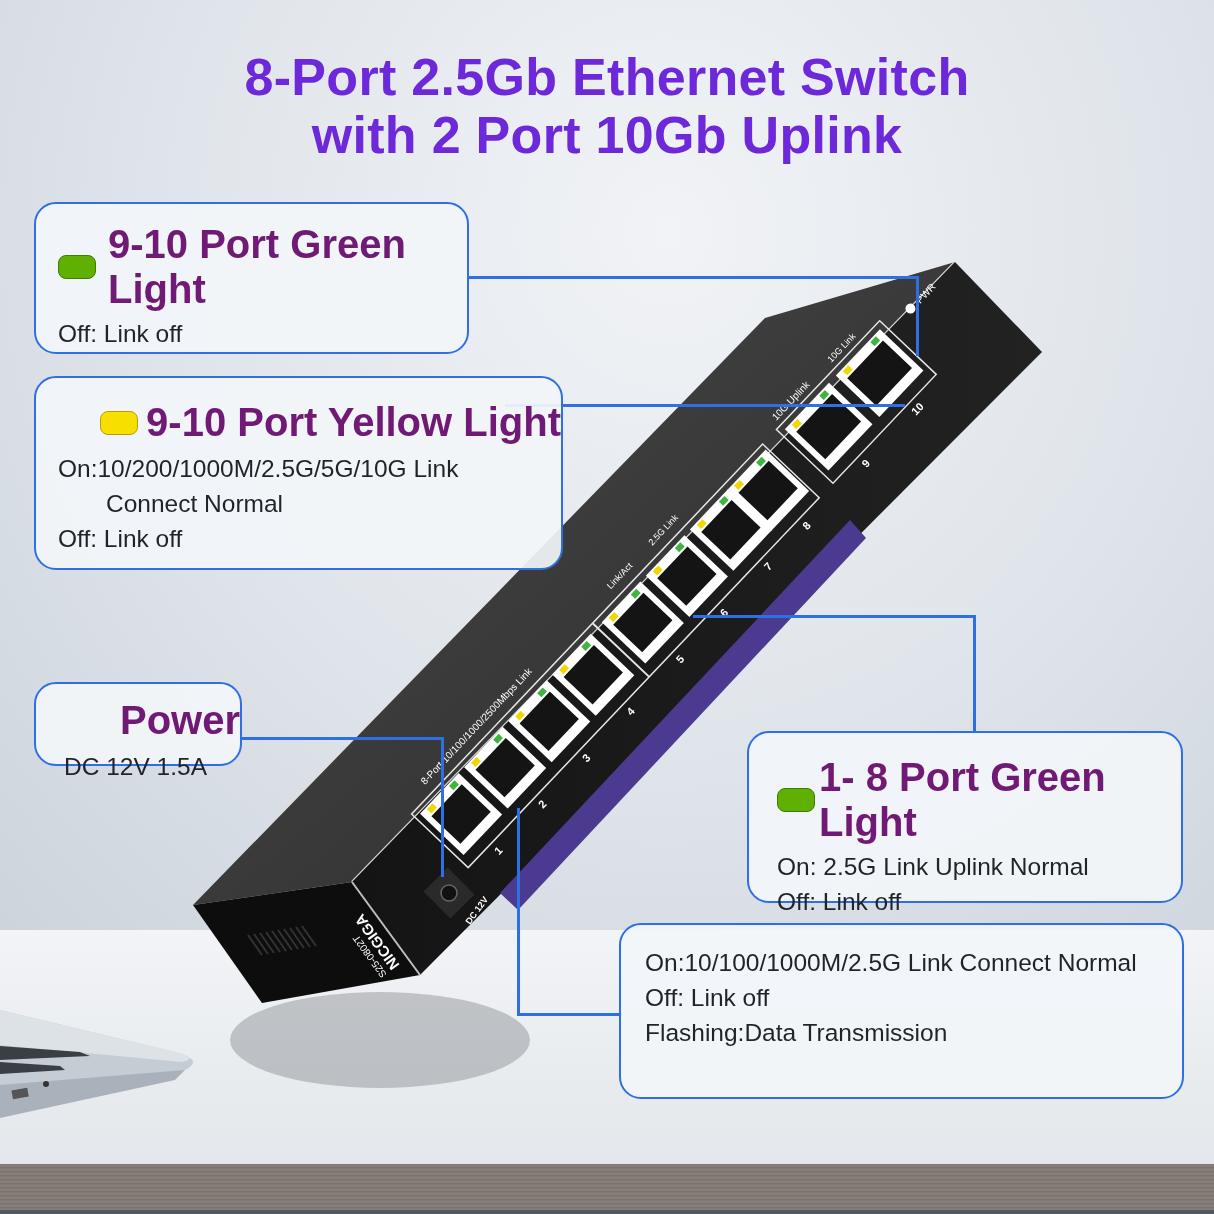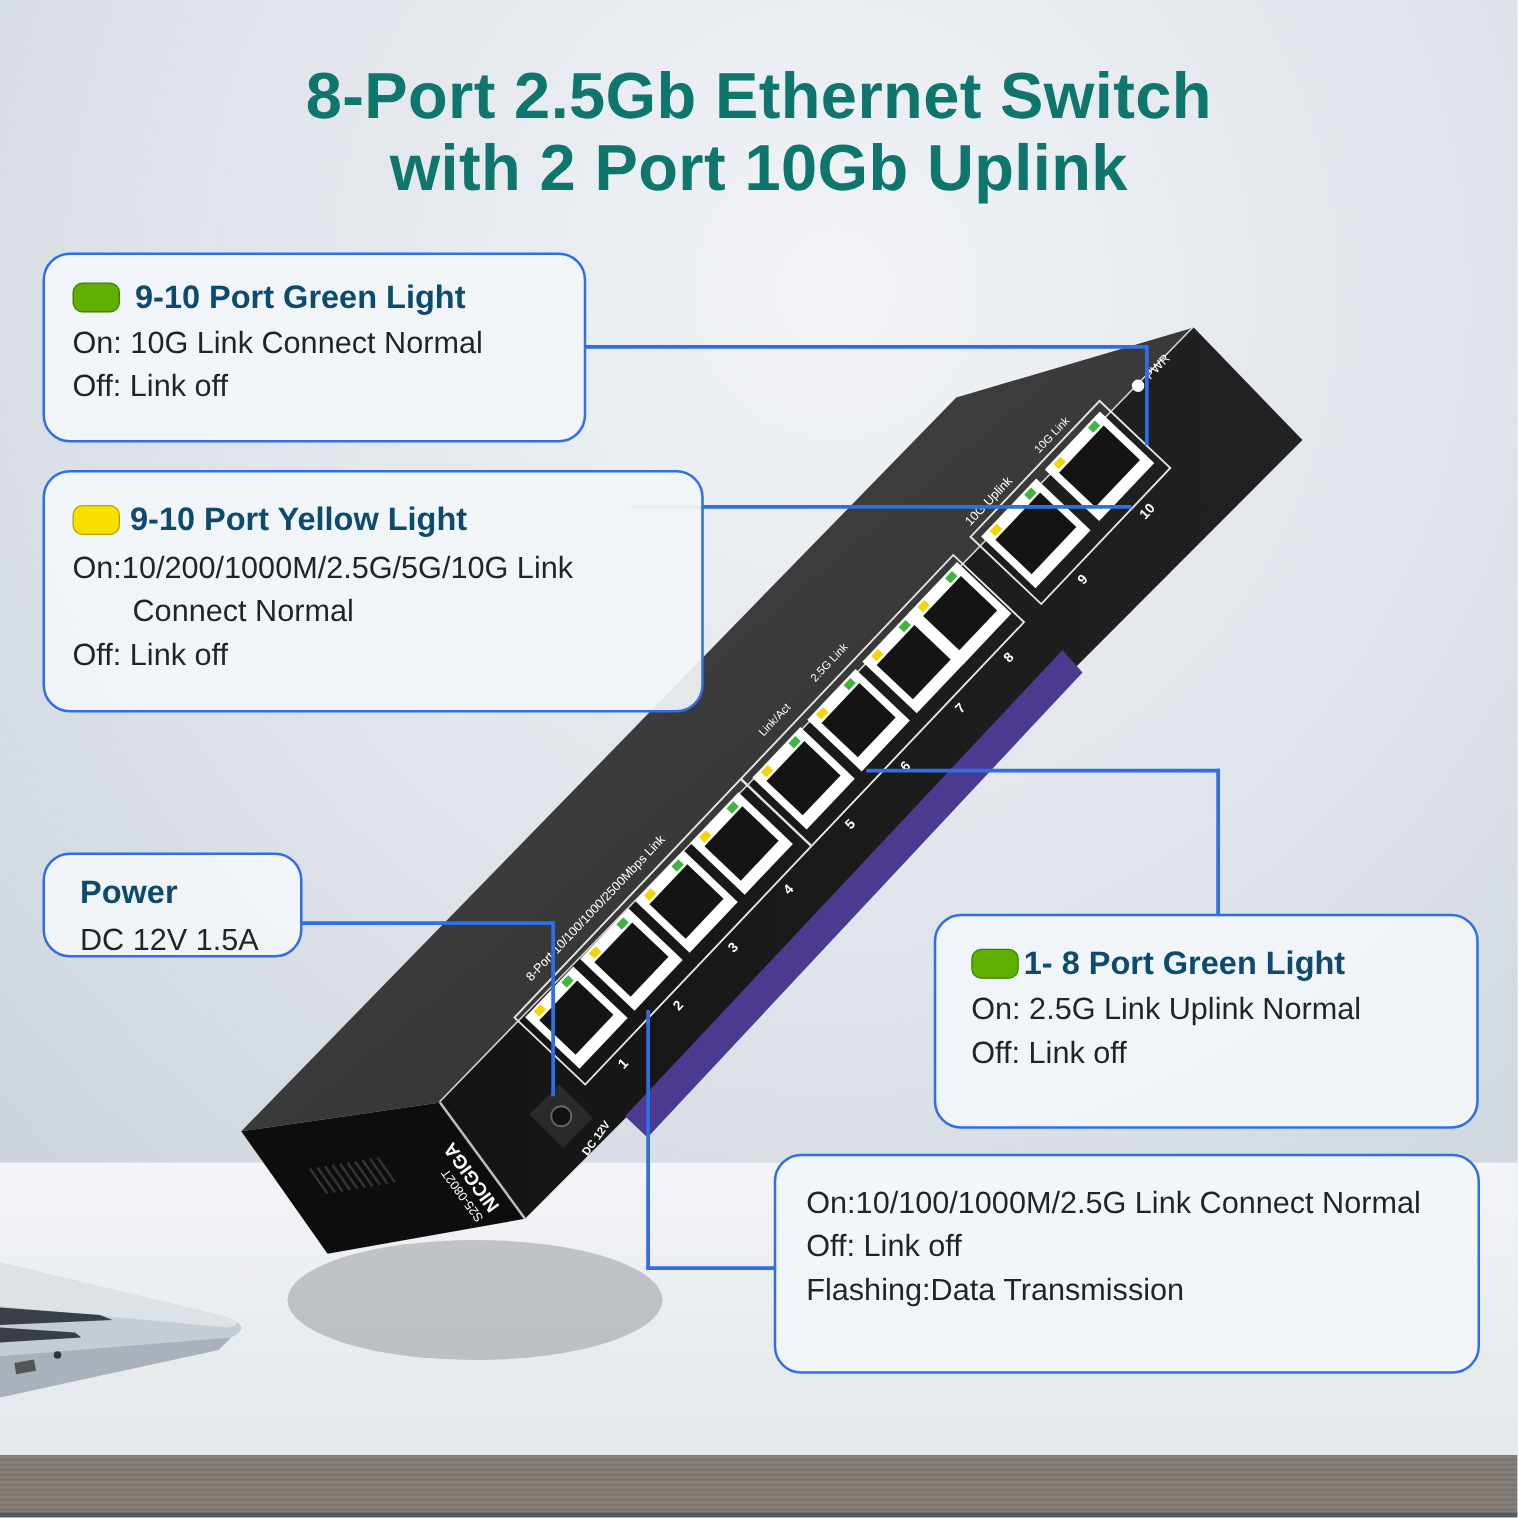--- a/index.html
+++ b/index.html
@@ -7,24 +7,24 @@
     font-family:"Liberation Sans",sans-serif;
     background:linear-gradient(180deg,#e9edf2 0%,#d7dde5 55%,#cfd6de 75%);}
   .wall{position:absolute;left:0;top:0;width:1214px;height:930px;
     background:radial-gradient(ellipse at 55% 25%,#f1f3f6 0%,#dfe4ea 55%,#cdd4dc 100%);}
   .desk{position:absolute;left:0;top:930px;width:1214px;height:234px;
     background:linear-gradient(180deg,#f2f4f7 0%,#e9ecef 60%,#e4e7eb 100%);}
   .desk-edge{position:absolute;left:0;top:1164px;width:1214px;height:50px;
     background:repeating-linear-gradient(180deg,#7d7570 0px,#8a827d 2px,#766e69 4px);}
   .desk-edge-bottom{position:absolute;left:0;top:1210px;width:1214px;height:4px;background:#4e5a64;}
   .title{position:absolute;left:0;top:48px;width:1214px;text-align:center;
-    font-weight:bold;font-size:52px;line-height:58px;color:#0f766e;letter-spacing:0.3px;}
+    font-weight:bold;font-size:52px;line-height:58px;color:#6d28d9;letter-spacing:0.3px;}
   .callout{position:absolute;border:2.5px solid #2f6fe4;border-radius:22px;
     background:rgba(242,245,249,0.93);box-sizing:border-box;color:#222;}
-  .callout .head{display:flex;align-items:center;font-weight:bold;font-size:26px;color:#0c4a6e;}
+  .callout .head{display:flex;align-items:center;font-weight:bold;font-size:40px;color:#701a75;justify-content:flex-end;}
   .led{display:inline-block;width:36px;height:22px;border-radius:8px;margin-right:8px;flex:none;}
   .led.green{background:#5fb000;border:1px solid #3d7f00;}
   .led.yellow{background:#f7e000;border:1px solid #b6a100;}
   .callout .line{font-size:24.5px;line-height:35px;color:#1f2428;}
   .callout .indent{padding-left:48px;}
   .conn{position:absolute;background:#2f6fe4;}
   svg{position:absolute;left:0;top:0;}
 </style>
 </head>
 <body>
@@ -197,21 +197,20 @@
 <div class="conn" style="left:693px;top:615px;width:283px;height:3px;"></div>
 <div class="conn" style="left:973px;top:615px;width:3px;height:118px;"></div>
 <div class="conn" style="left:517px;top:808px;width:3px;height:207px;"></div>
 <div class="conn" style="left:517px;top:1013px;width:105px;height:3px;"></div>
 
 <div class="callout" style="left:34px;top:202px;width:435px;height:152px;padding:18px 0 0 22px;">
   <div class="head" style="margin-bottom:4px;">
     <span class="led green"></span>
     <span style="margin-left:4px;">9-10 Port Green Light</span>
   </div>
-  <div class="line">On: 10G Link Connect Normal</div>
   <div class="line">Off: Link off</div>
 </div>
 
 <div class="callout" style="left:34px;top:376px;width:529px;height:194px;padding:22px 0 0 22px;">
   <div class="head" style="margin-bottom:6px;">
     <span class="led yellow"></span>
     <span>9-10 Port Yellow Light</span>
   </div>
   <div class="line">On:10/200/1000M/2.5G/5G/10G Link</div>
   <div class="line indent">Connect Normal</div>

